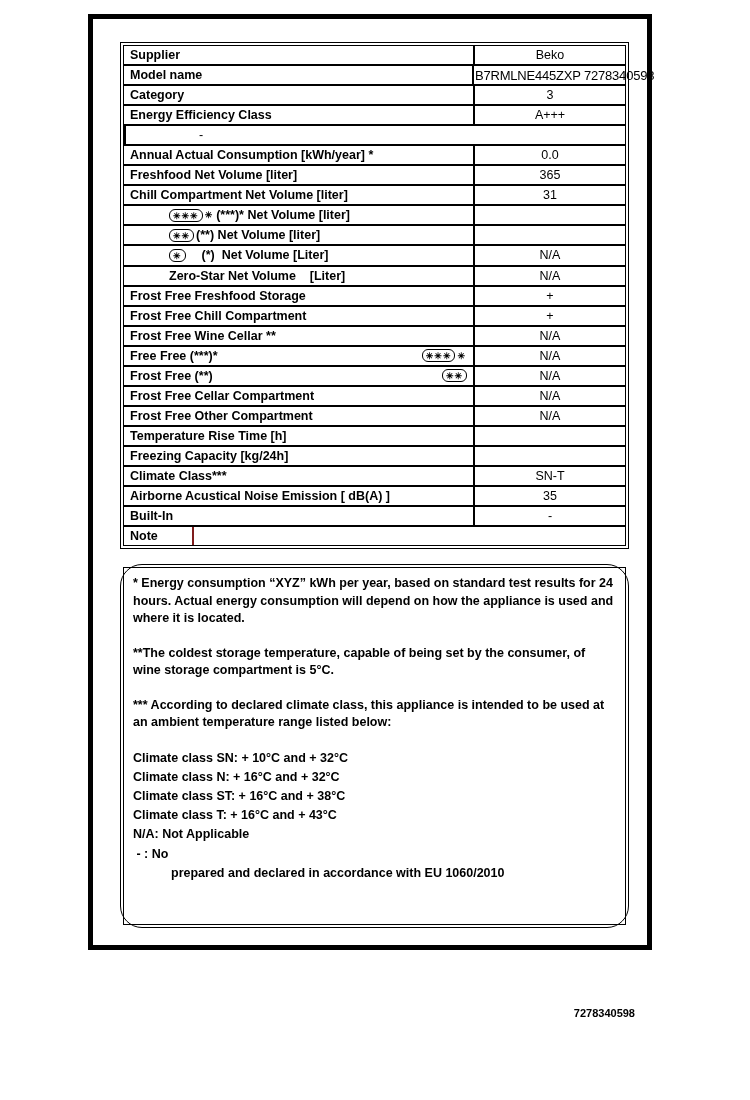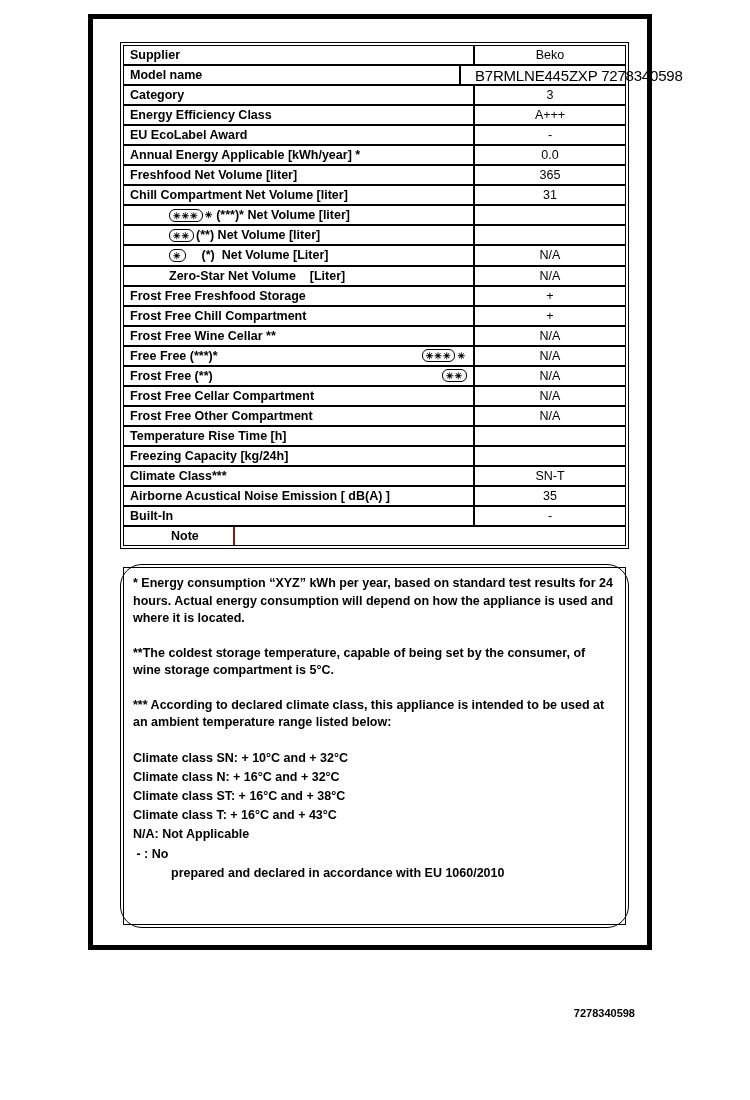--- a/index.html
+++ b/index.html
@@ -28,33 +28,33 @@
   .row:first-child{border-top:none;text-align:right;}
   .lbl{
     flex:1;display:flex;align-items:center;padding-left:6px;font-weight:bold;
     font-size:12.5px;white-space:pre;overflow:hidden;
   }
   .val{
     width:150px;border-left:2px solid #000;align-self:stretch;display:flex;
     align-items:center;justify-content:center;font-weight:normal;font-size:12.5px;white-space:pre;
   }
   .val.light{font-weight:400;}
-  .val.small{font-size:15px;justify-content:flex-start;padding-left:14px;letter-spacing:-0.2px;}
+  .val.small{font-size:13px;justify-content:flex-start;padding-left:1px;letter-spacing:-0.2px;}
   .indent{padding-left:45px;}
   .starbox{
     display:inline-block;border:1px solid #000;border-radius:6px;
     font-size:9px;line-height:10px;padding:1px 3px 0 3px;letter-spacing:1px;
     font-weight:bold;margin-right:2px;vertical-align:middle;white-space:nowrap;
   }
   .starbox.gap{margin-right:16px;}
   .star-after{font-size:9px;font-weight:bold;margin-right:4px;}
   .right-stars{margin-left:auto;padding-right:4px;display:flex;align-items:center;}
   .note-label{
     width:62px;padding-left:6px;font-weight:bold;font-size:12.5px;
-    border-right:2px solid #7f1d1d;align-self:stretch;display:flex;align-items:center;margin-left:41px;
+    border-right:2px solid #7f1d1d;align-self:stretch;display:flex;align-items:center;
   }
   
   .notes-inner{padding:7px 9px;font-weight:bold;font-size:12.5px;line-height:17.5px;}
   .notes-inner p{margin:0 0 17px 0;}
   .list-line{line-height:19.2px;white-space:pre;}
   .compliance{line-height:19.2px;padding-left:38px;}
   .footer-code{
     position:absolute;left:480px;top:1007px;width:155px;text-align:right;
     font-size:11px;font-weight:bold;
   }
@@ -82,26 +82,25 @@
         <div class="lbl">Category</div>
         <div class="val">3</div>
       </div>
 
       <div class="row">
         <div class="lbl">Energy Efficiency Class</div>
         <div class="val">A+++</div>
       </div>
 
       <div class="row">
-        <div class="lbl">EU EcoLabel Award</div>
         <div class="val">-</div>
       </div>
 
       <div class="row">
-        <div class="lbl">Annual Energy Applicable [kWh/year] *</div>
+        <div class="lbl">Annual Actual Consumption [kWh/year] *</div>
         <div class="val">0.0</div>
       </div>
 
       <div class="row">
         <div class="lbl">Freshfood Net Volume [liter]</div>
         <div class="val">365</div>
       </div>
 
       <div class="row">
         <div class="lbl">Chill Compartment Net Volume [liter]</div>

